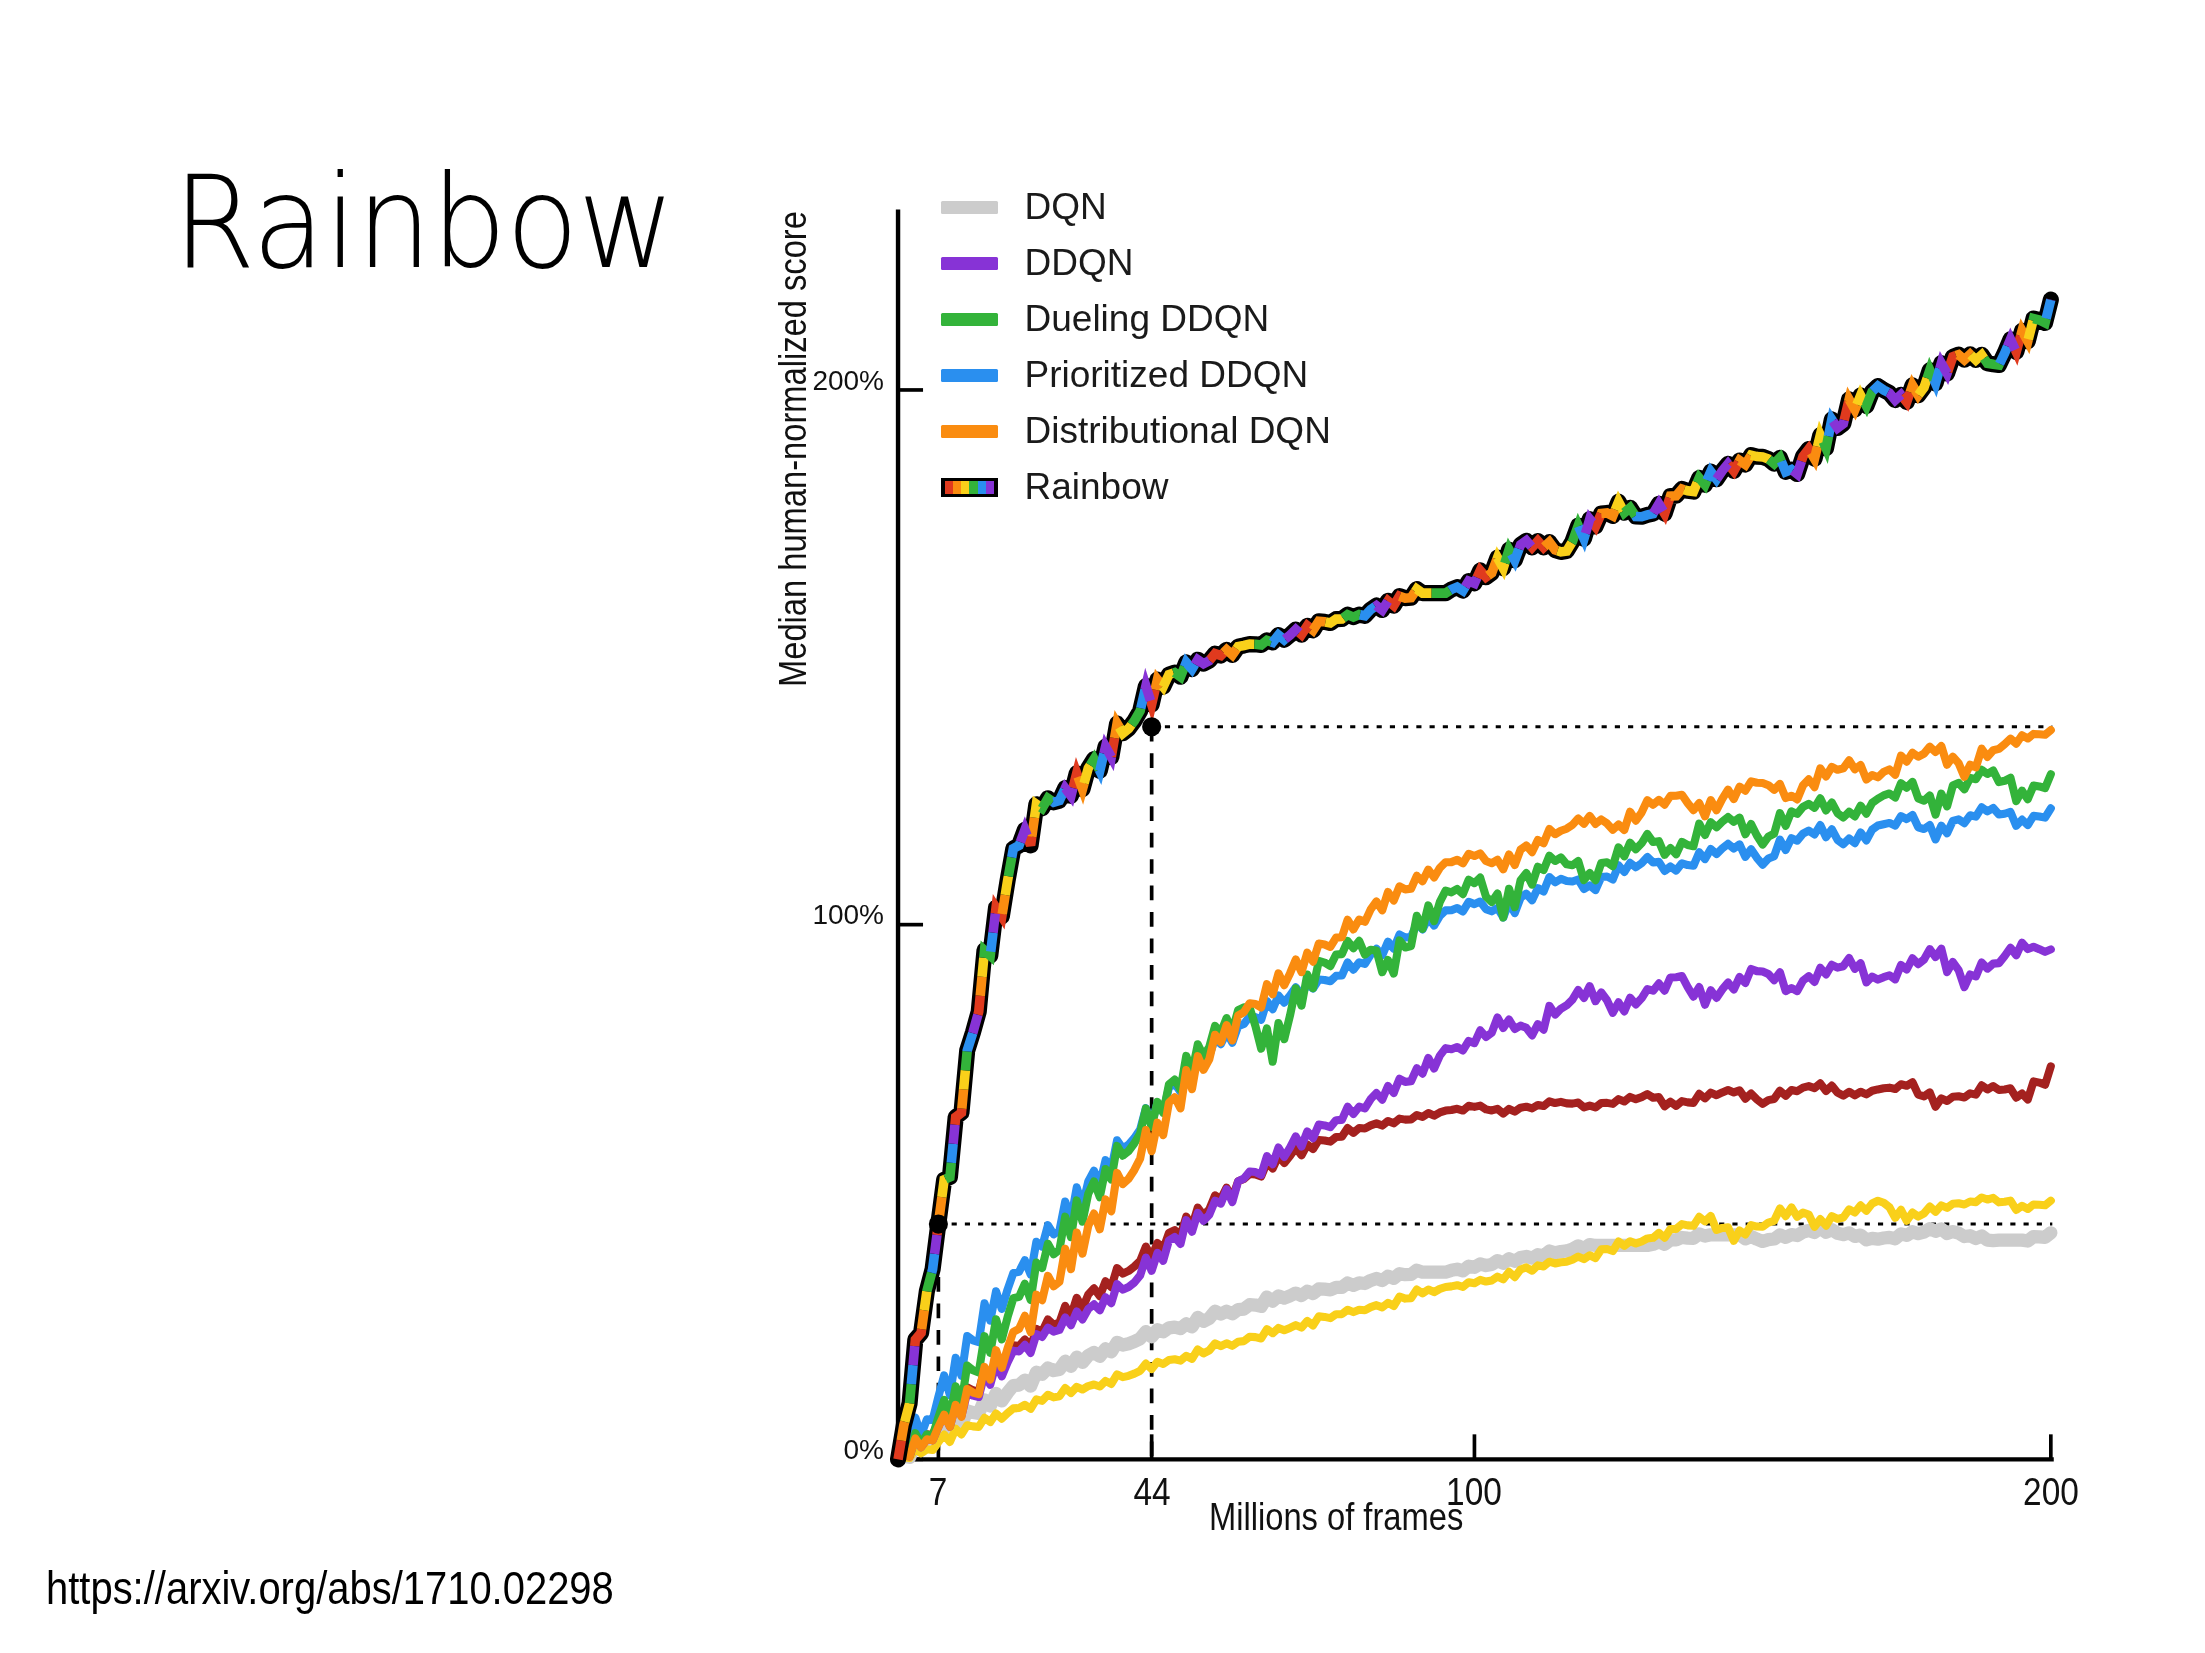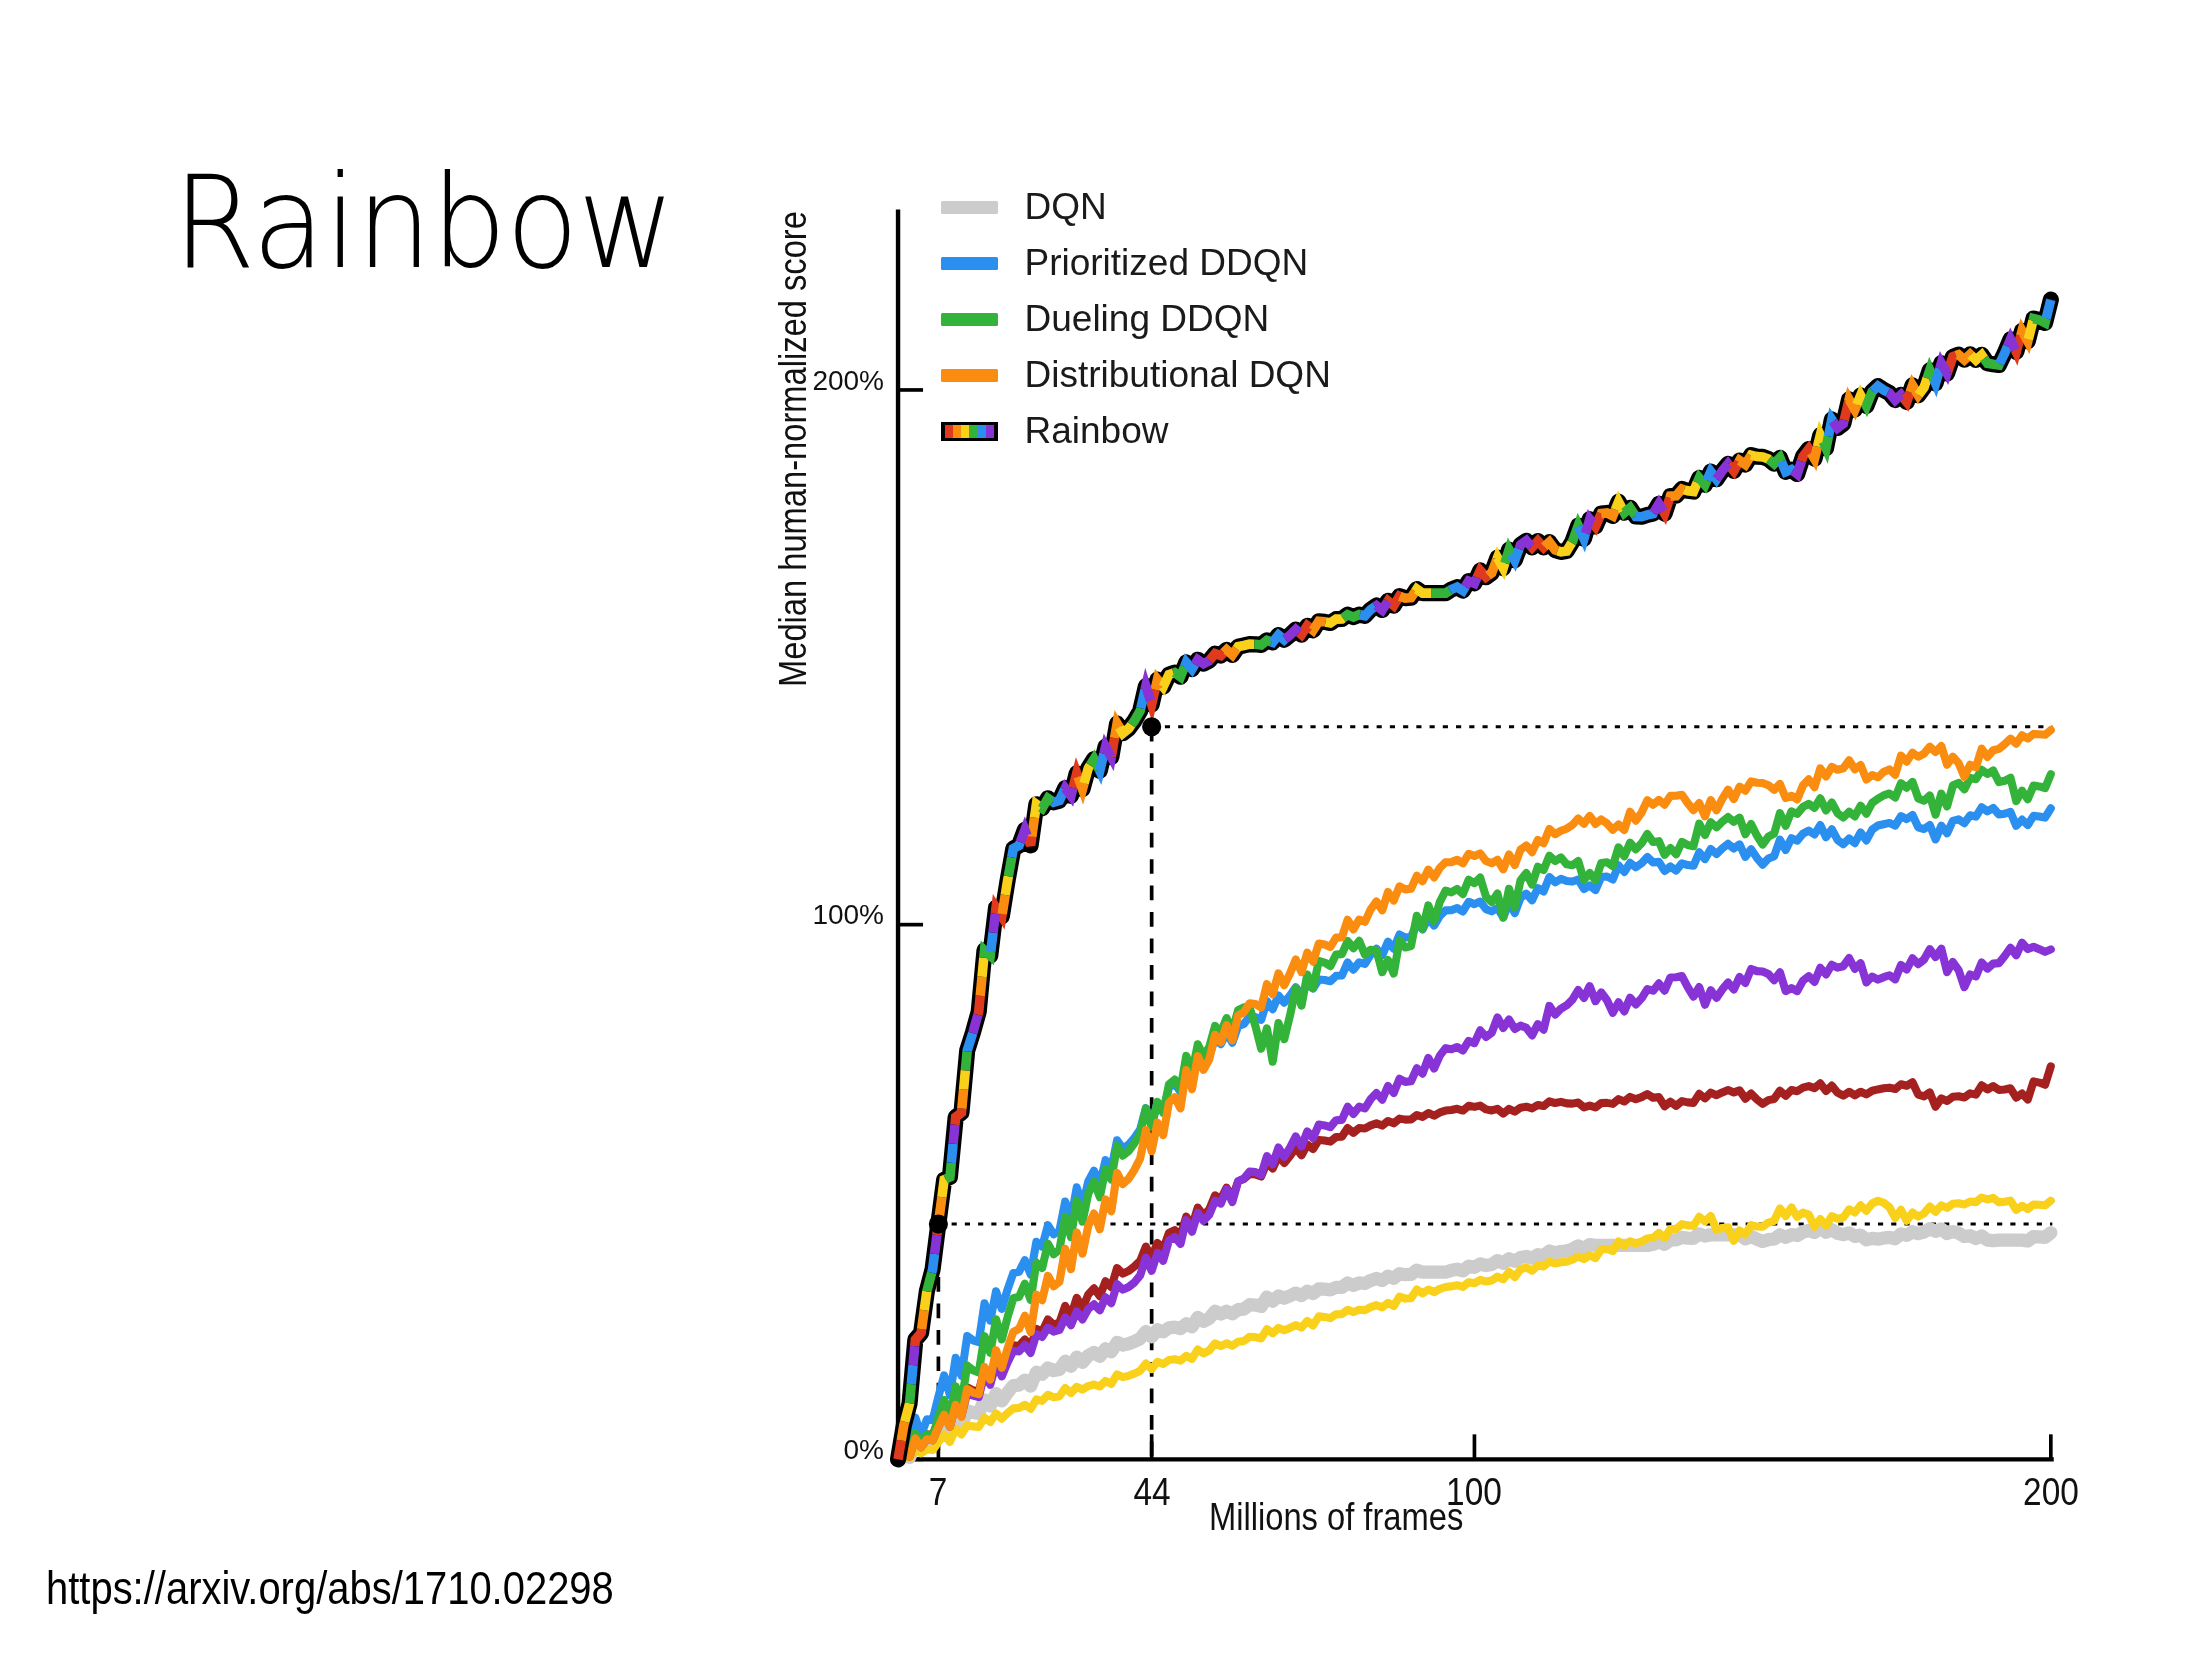--- a/index.html
+++ b/index.html
@@ -182,26 +182,30 @@
         <div class="xtick-label" style="left: 673px; top: 1291px;">100</div>
         <div class="xtick-label" style="left: 1250px; top: 1291px;">200</div>
       </div>
 
     <div id="legend">
         <div class="legend-row">
           <div class="legend-swatch" style="background: rgb(204, 204, 204);"></div>
           <div class="legend-label">DQN</div>
         </div>
         <div class="legend-row">
+          <div class="legend-swatch" style="background: rgb(135, 51, 214);"></div>
+          <div class="legend-label">DDQN</div>
+        </div>
+        <div class="legend-row">
+          <div class="legend-swatch" style="background: rgb(51, 179, 58);"></div>
+          <div class="legend-label">Dueling DDQN</div>
+        </div>
+        <div class="legend-row">
           <div class="legend-swatch" style="background: rgb(42, 143, 239);"></div>
           <div class="legend-label">Prioritized DDQN</div>
-        </div>
-        <div class="legend-row">
-          <div class="legend-swatch" style="background: rgb(51, 179, 58);"></div>
-          <div class="legend-label">Dueling DDQN</div>
         </div>
         <div class="legend-row">
           <div class="legend-swatch" style="background: rgb(250, 140, 16);"></div>
           <div class="legend-label">Distributional DQN</div>
         </div>
         <div class="legend-row">
           <div class="legend-swatch rainbow">
             <span style="background: rgb(224, 58, 30);"></span>
             <span style="background: rgb(250, 140, 16);"></span>
             <span style="background: rgb(249, 208, 26);"></span>

